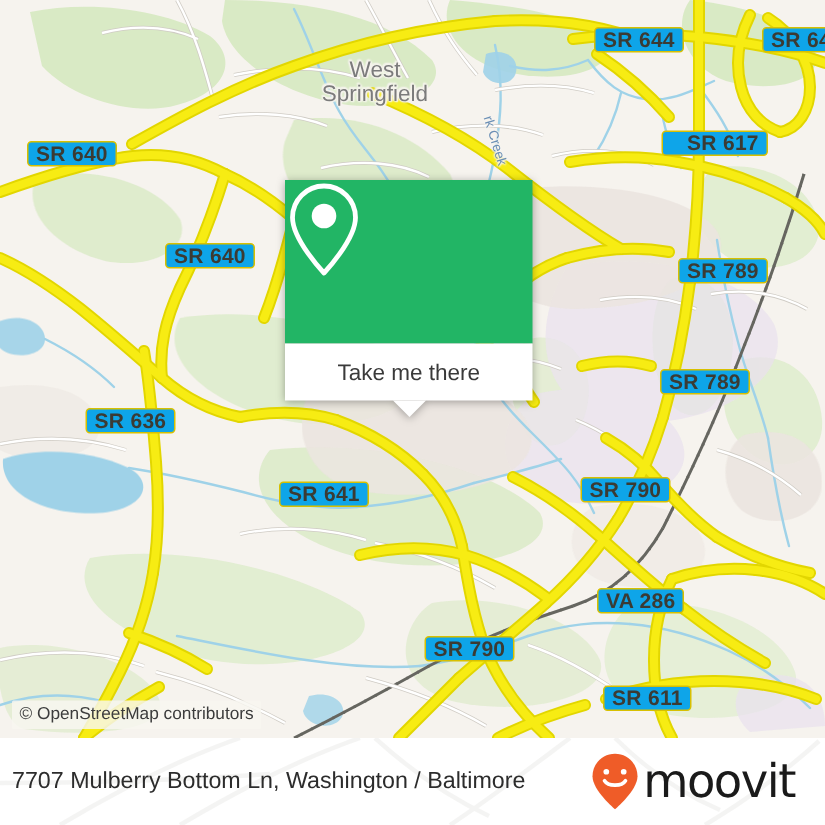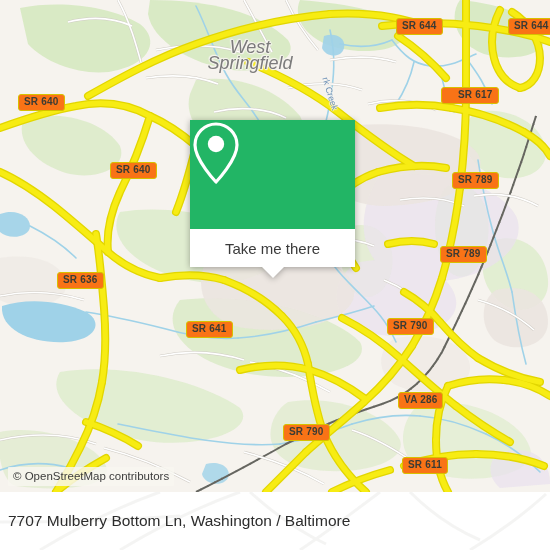--- a/index.html
+++ b/index.html
@@ -11,47 +11,46 @@
   #app{position:relative;width:550px;height:550px;overflow:hidden;background:#fff;}
 
   
   #map{position:absolute;left:0;top:0;width:550px;height:492px;overflow:hidden;
        background:#f2efe9;}
   #map svg{position:absolute;left:0;top:0;}
 
   
   .shield{
     position:absolute;
-    background:#f97316;
+    background:#0ea5e9;
     border:1.5px solid #d8c000;
     border-radius:3px;
     color:#3b3b34;
-    font-size:10px;
+    font-size:14px;
     font-weight:bold;
     letter-spacing:.2px;
     padding:1px 5px 2px 5px;
     white-space:nowrap;
     line-height:12px;
     box-sizing:border-box;
   }
 
   
   .placelabel{
     position:absolute;
     color:#7b7b7b;
-    font-size:18px;
+    font-size:15px;
     text-align:center;
     line-height:16px;
     text-shadow:
        1px 0 1px #f6f3ee,-1px 0 1px #f6f3ee,
        0 1px 1px #f6f3ee,0 -1px 1px #f6f3ee,
        1px 1px 1px #f6f3ee,-1px -1px 1px #f6f3ee;
     white-space:pre;
     pointer-events:none;
-    font-style:italic;
   }
   .waterlabel{
     position:absolute;
     color:#6b8fb5;
     font-size:9px;
     white-space:nowrap;
     transform-origin:0 0;
     text-shadow:1px 0 1px #f6f3ee,-1px 0 1px #f6f3ee,0 1px 1px #f6f3ee,0 -1px 1px #f6f3ee;
   }
 
@@ -424,15 +423,24 @@
         <path d="M250,0 C272,20 296,38 326,52"></path>
         <path d="M300,58 C330,38 356,18 380,0"></path>
         <path d="M410,0 C430,20 452,36 480,48"></path>
         <path d="M470,58 C500,40 524,22 546,2"></path>
         <path d="M0,30 C60,30 120,28 180,24"></path>
       </g>
     </svg>
 
     <div id="address">7707 Mulberry Bottom Ln, Washington / Baltimore</div>
 
+    <div id="brand">
+      <svg width="34" height="40" viewBox="0 0 34 40">
+        <path d="M17 1.5 C8.7 1.5 2 8.2 2 16.5 C2 26 17 38.5 17 38.5 C17 38.5 32 26 32 16.5 C32 8.2 25.3 1.5 17 1.5 Z" fill="#ef5c28"></path>
+        <circle cx="11.2" cy="13.5" r="1.9" fill="#ffffff"></circle>
+        <circle cx="22.8" cy="13.5" r="1.9" fill="#ffffff"></circle>
+        <path d="M10 19.5 C12.4 23.4 21.6 23.4 24 19.5" fill="none" stroke="#ffffff" stroke-width="2.4" stroke-linecap="round"></path>
+      </svg>
+      <span id="brand-text">moovit</span>
+    </div>
   </div>
 
 </div>
 
 </body></html>

